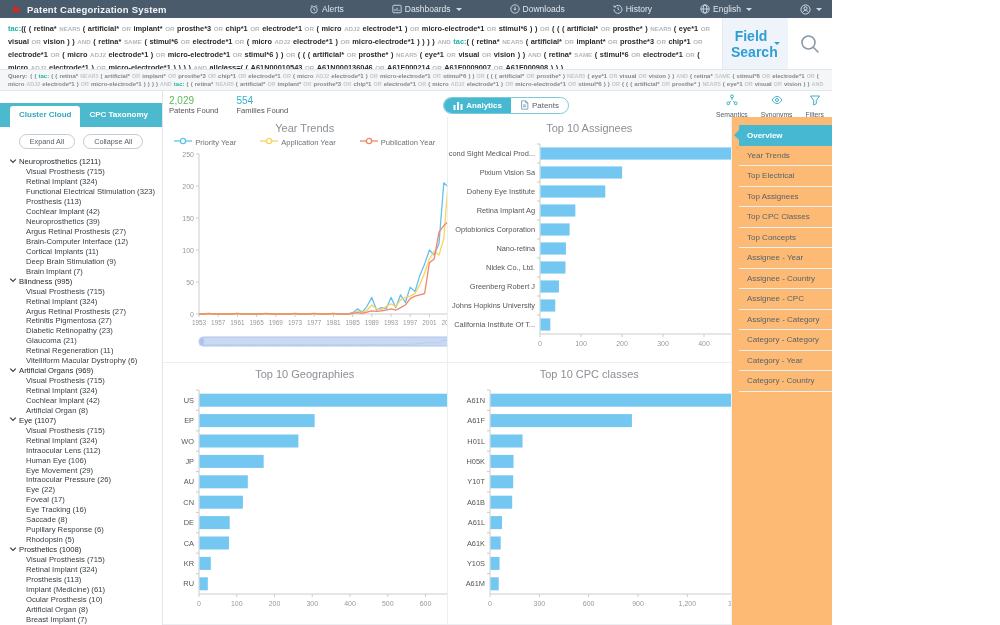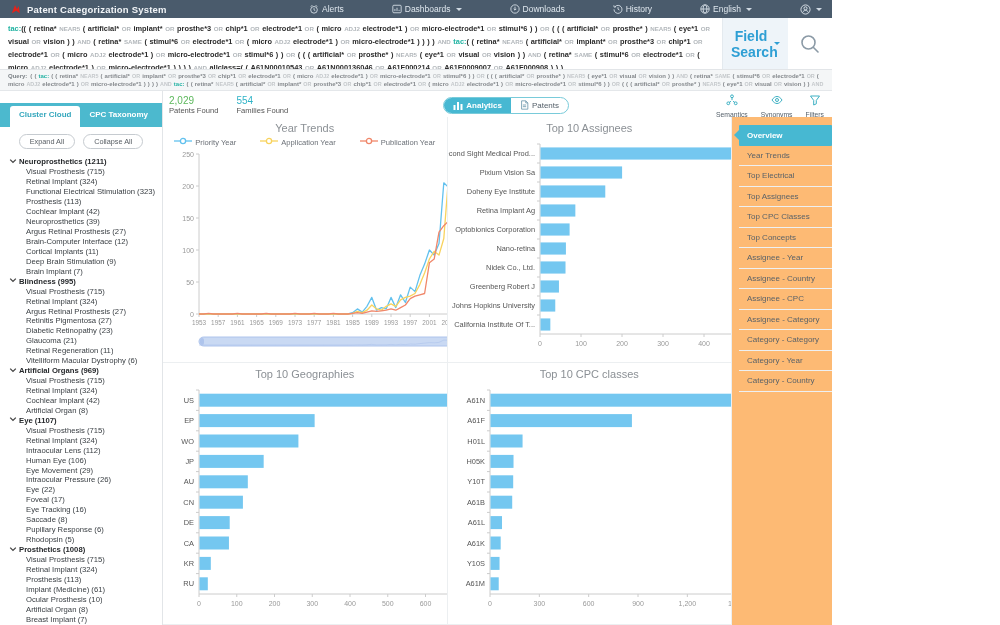--- a/index.html
+++ b/index.html
@@ -42,21 +42,21 @@
   .sidebar{width:163px;flex:0 0 163px;border-right:1px solid #e2e5e8;display:flex;flex-direction:column;min-height:0}
   .tabbar{margin-top:12px;background:#4cb9ce;display:flex;padding:3px 4px 0 10px;height:24px;flex:0 0 auto}
   .tab{font-size:8px;font-weight:700;padding:4px 9px 4px 9px;border-radius:3px 3px 0 0;cursor:pointer;white-space:nowrap}
   .tab.active{background:#fff;color:#35a7bd}
   .tab.inactive{color:#fff}
   .tree-actions{display:flex;justify-content:center;gap:8px;padding:7px 0 5px 0;flex:0 0 auto}
   .pillbtn{border:1px solid #c6cbd0;border-radius:9px;background:#fff;color:#5a6066;font-size:7.3px;
     padding:2px 10px;cursor:pointer;font-family:inherit}
   .tree{flex:1;overflow:hidden;padding:3px 0 0 9px;white-space:nowrap}
   .tree-row{display:flex;align-items:center;height:9.95px;font-size:7.7px;color:#3b4045;cursor:pointer;overflow:hidden}
-  .tree-row.parent{font-weight:700;color:#26292c}
+  .tree-row.parent{font-weight:400;color:#26292c}
   .tree-row.child{padding-left:17px}
   .tw{overflow:hidden;text-overflow:ellipsis}
   .chev{width:8px;height:8px;margin-right:2px;flex:0 0 auto}
 
   
   .rightzone{flex:1;display:flex;flex-direction:column;min-width:0}
   .statsrow{height:26px;flex:0 0 auto;display:flex;align-items:center;padding:2px 8px 0 6px}
   .stat{margin-right:18px}
   .stat .num{font-size:10px;font-weight:400;line-height:11px}
   .stat .lbl{font-size:7.6px;color:#555;line-height:9px}

